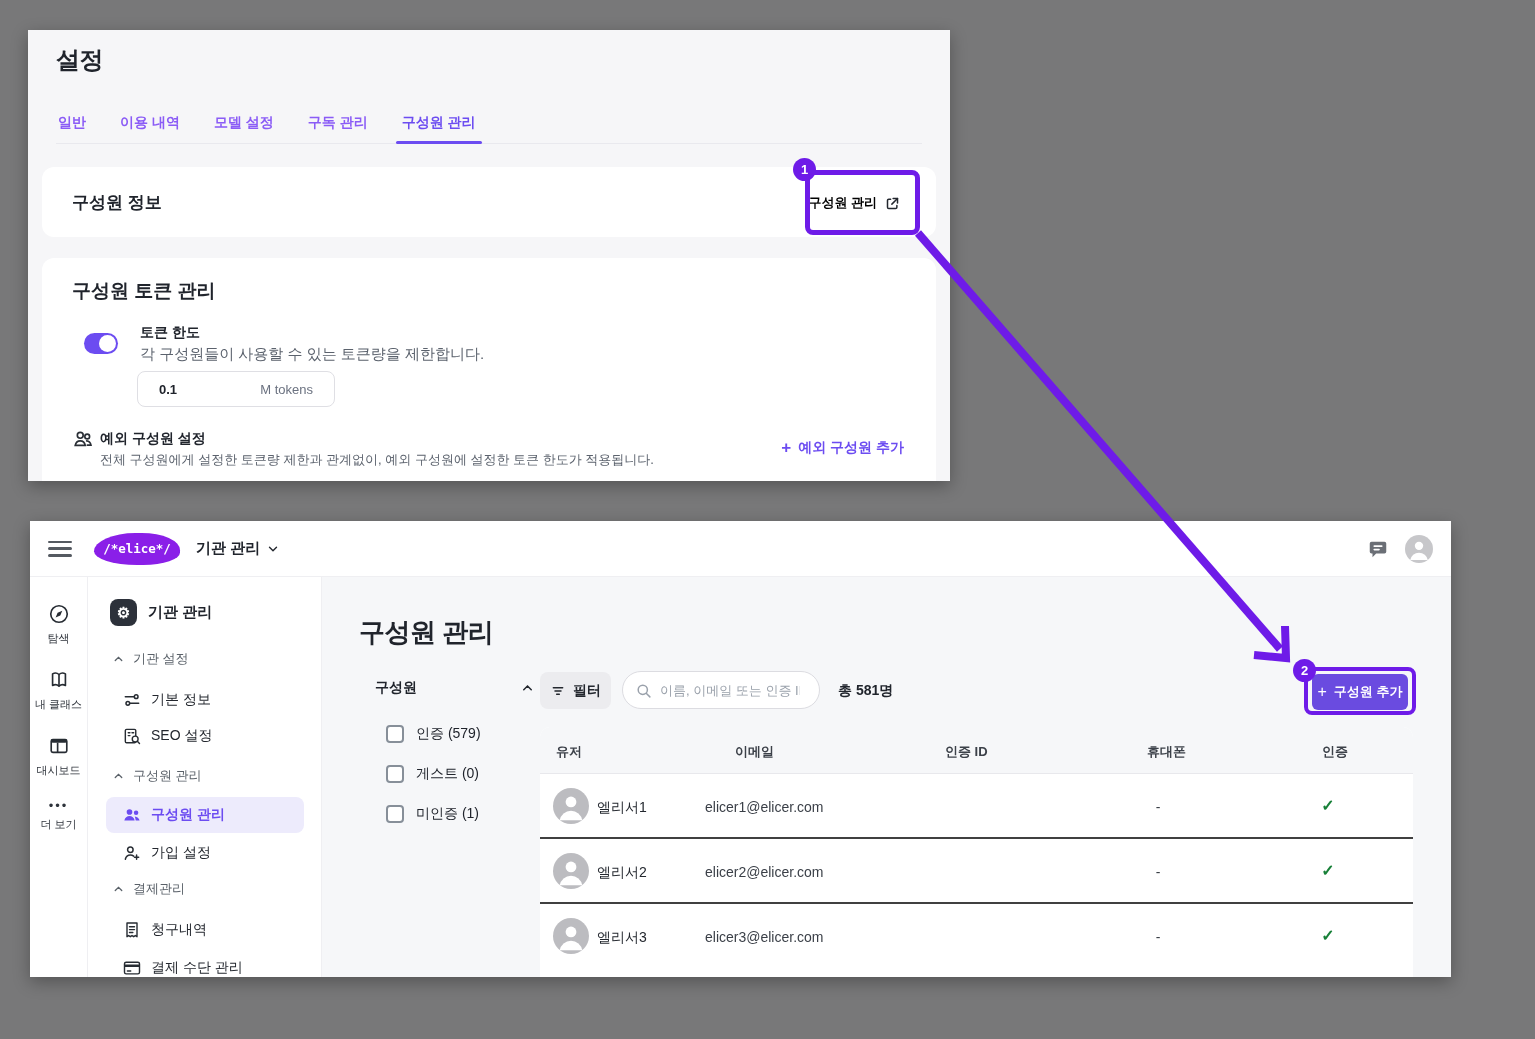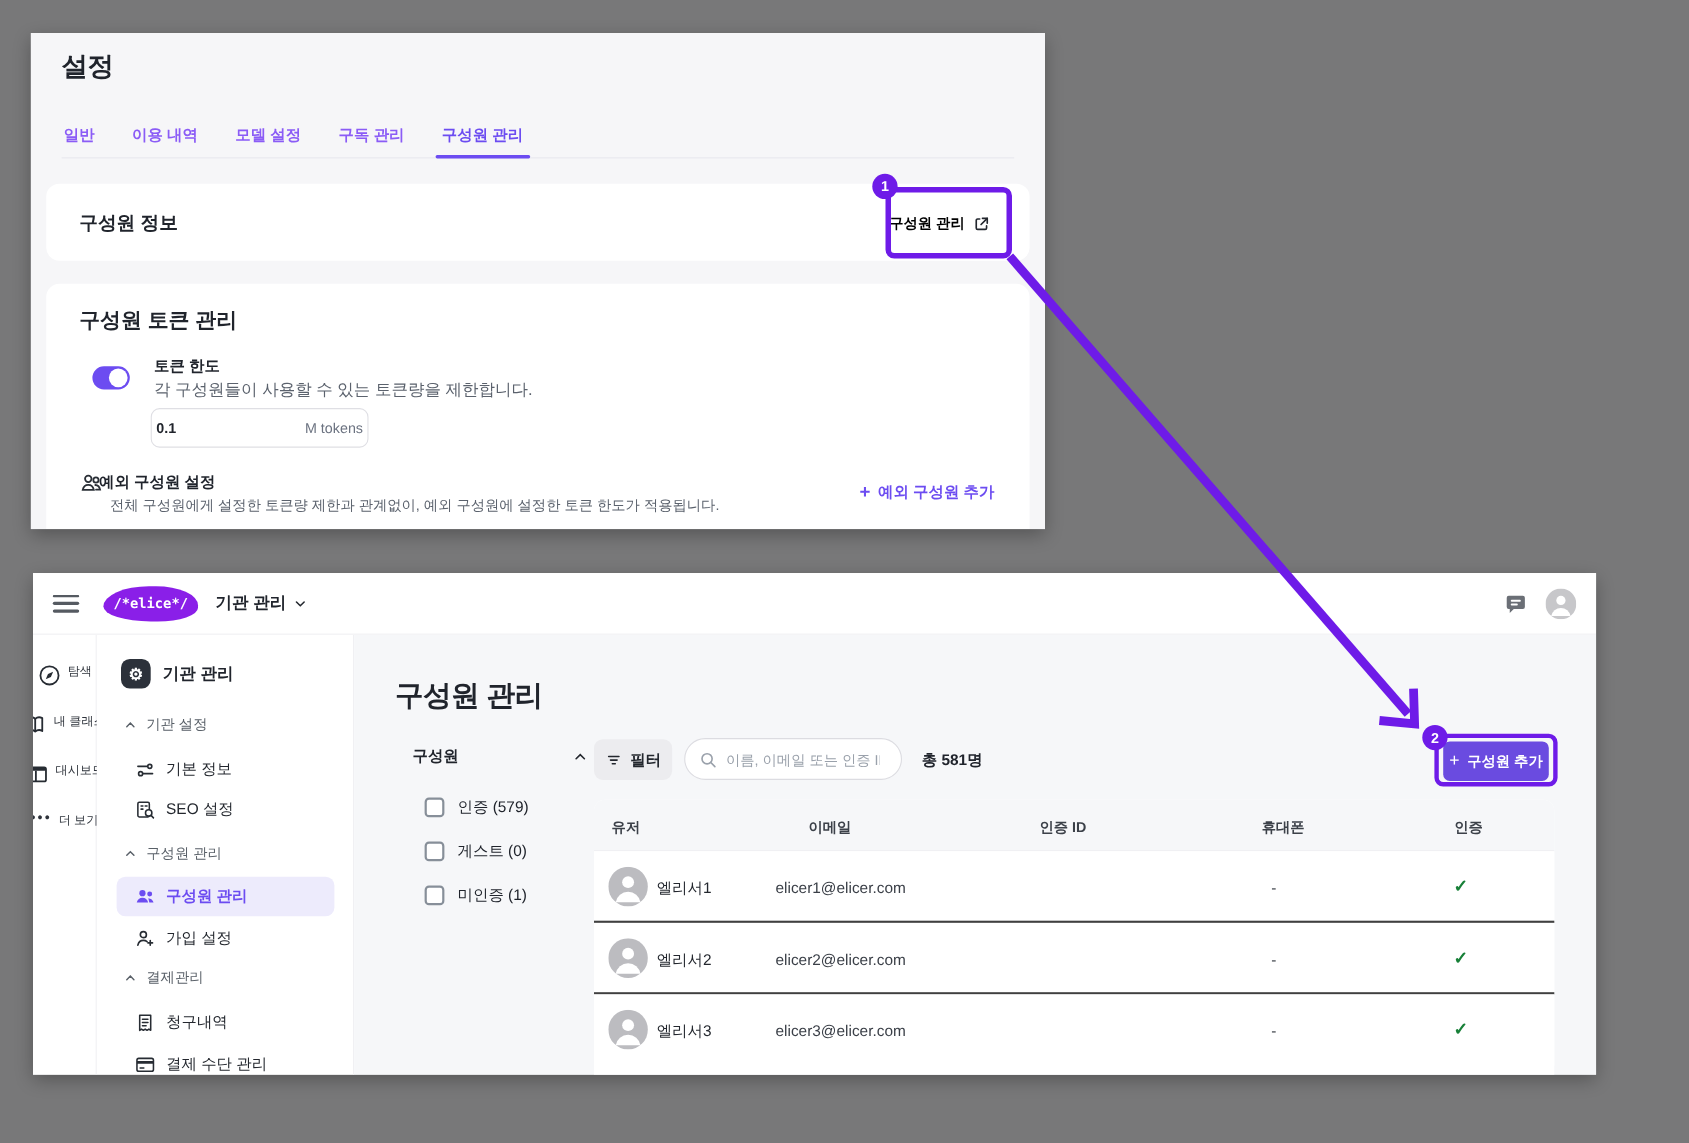--- a/index.html
+++ b/index.html
@@ -28,25 +28,25 @@
   .card{position:absolute;background:#fff;border-radius:12px;}
   .card1{left:14px;top:137px;width:894px;height:70px;}
   .card1-title{position:absolute;left:30px;top:24px;font-size:17px;font-weight:bold;}
   .member-btn{position:absolute;right:30px;top:16px;display:flex;align-items:center;gap:8px;font-size:13px;font-weight:bold;padding:11px 6px;background:#fff;border:none;cursor:pointer;}
   .card2{left:14px;top:228px;width:894px;height:240px;}
   .card2-title{position:absolute;left:30px;top:20px;font-size:19px;font-weight:bold;}
   .toggle{position:absolute;left:42px;top:75px;width:34px;height:21px;border-radius:11px;background:var(--accent);cursor:pointer;}
   .toggle::after{content:"";position:absolute;right:2px;top:2px;width:17px;height:17px;border-radius:50%;background:#fff;}
   .tok-label{position:absolute;left:98px;top:66px;font-size:14px;font-weight:bold;}
   .tok-desc{position:absolute;left:98px;top:87px;font-size:15px;color:var(--sub);}
-  .tok-input{position:absolute;left:95px;top:113px;width:198px;height:36px;border:1px solid #dfdfe4;border-radius:8px;background:#fff;display:flex;align-items:center;padding:0 4px;}
+  .tok-input{position:absolute;left:95px;top:113px;width:198px;height:36px;border:1px solid #dfdfe4;border-radius:8px;background:#fff;display:flex;align-items:center;padding:0 21px;}
   .tok-input input{border:none;outline:none;flex:1;font-size:13px;font-weight:bold;font-family:"Liberation Sans",sans-serif;color:var(--ink);width:80px;}
   .tok-unit{font-size:13px;color:#6b7280;}
   .exc-icon{position:absolute;left:30px;top:170px;width:22px;height:22px;}
-  .exc-title{position:absolute;left:48px;top:172px;font-size:14px;font-weight:bold;}
+  .exc-title{position:absolute;left:58px;top:172px;font-size:14px;font-weight:bold;}
   .exc-desc{position:absolute;left:58px;top:193px;font-size:13px;color:var(--sub);}
   .exc-add{position:absolute;right:32px;top:180px;display:flex;align-items:center;gap:7px;color:var(--accent);font-size:14px;font-weight:bold;cursor:pointer;background:none;border:none;font-family:"Liberation Sans",sans-serif;}
   .exc-add .plus{font-size:17px;font-weight:bold;}
   
   .hl-box{position:absolute;border:5px solid var(--annotation);border-radius:8px;pointer-events:none;z-index:40;}
   .hl-box1{left:805px;top:170px;width:115px;height:65px;}
   .hl-box2{left:1304px;top:667px;width:112px;height:48px;border-width:4px;}
   .badge{position:absolute;width:23px;height:23px;border-radius:50%;background:var(--annotation);color:#fff;font-size:13px;font-weight:bold;display:flex;align-items:center;justify-content:center;z-index:41;}
   .badge1{left:793px;top:158px;}
   .badge2{left:1293px;top:659px;}
@@ -56,21 +56,21 @@
   .admin{left:30px;top:521px;width:1421px;height:456px;background:#fff;overflow:hidden;}
   .app-header{position:absolute;left:0;top:0;right:0;height:56px;background:#fff;border-bottom:1px solid #efeff2;display:flex;align-items:center;padding:0 18px;z-index:5;}
   .hamburger{width:24px;height:16px;display:flex;flex-direction:column;justify-content:space-between;cursor:pointer;margin-right:22px;}
   .hamburger span{display:block;height:2.6px;background:#555a61;border-radius:2px;}
   .logo{width:86px;height:32px;background:var(--logo);border-radius:52% 48% 46% 54%/62% 58% 42% 46%;display:flex;align-items:center;justify-content:center;color:#fff;font-family:"DejaVu Sans Mono",monospace;font-size:12.5px;font-weight:bold;cursor:pointer;}
   .ctx{display:flex;align-items:center;gap:6px;margin-left:16px;font-size:15px;font-weight:bold;cursor:pointer;}
   .header-right{margin-left:auto;display:flex;align-items:center;gap:16px;}
   .avatar-sm{width:28px;height:28px;cursor:pointer;}
   
   .rail{position:absolute;left:0;top:56px;bottom:0;width:58px;border-right:1px solid #efeff2;background:#fff;display:flex;flex-direction:column;align-items:center;padding-top:26px;gap:23px;}
-  .rail-item{display:flex;flex-direction:row;gap:6px;cursor:pointer;}
+  .rail-item{display:flex;flex-direction:column;align-items:center;gap:6px;cursor:pointer;}
   .rail-item .lbl{font-size:11px;color:#2e333b;white-space:nowrap;}
   .dots{font-size:13px;letter-spacing:2px;color:#2e333b;line-height:10px;}
   
   .sidebar{position:absolute;left:58px;top:56px;bottom:0;width:234px;background:#fff;border-right:1px solid #efeff2;}
   .sb-header{position:absolute;left:22px;top:22px;display:flex;align-items:center;gap:11px;font-size:15px;font-weight:bold;}
   .gear-sq{width:27px;height:27px;background:#2c313a;border-radius:8px;color:#fff;display:flex;align-items:center;justify-content:center;font-size:15px;}
   .sb-section{position:absolute;left:24px;display:flex;align-items:center;gap:8px;font-size:13px;color:#596068;cursor:pointer;text-align:center;}
   .sb-item{position:absolute;left:34px;display:flex;align-items:center;gap:9px;font-size:14px;color:#23272e;cursor:pointer;}
   .sb-item.active{left:18px;width:198px;height:36px;background:var(--activebg);border-radius:8px;padding-left:16px;color:var(--accent);font-weight:bold;}
   

